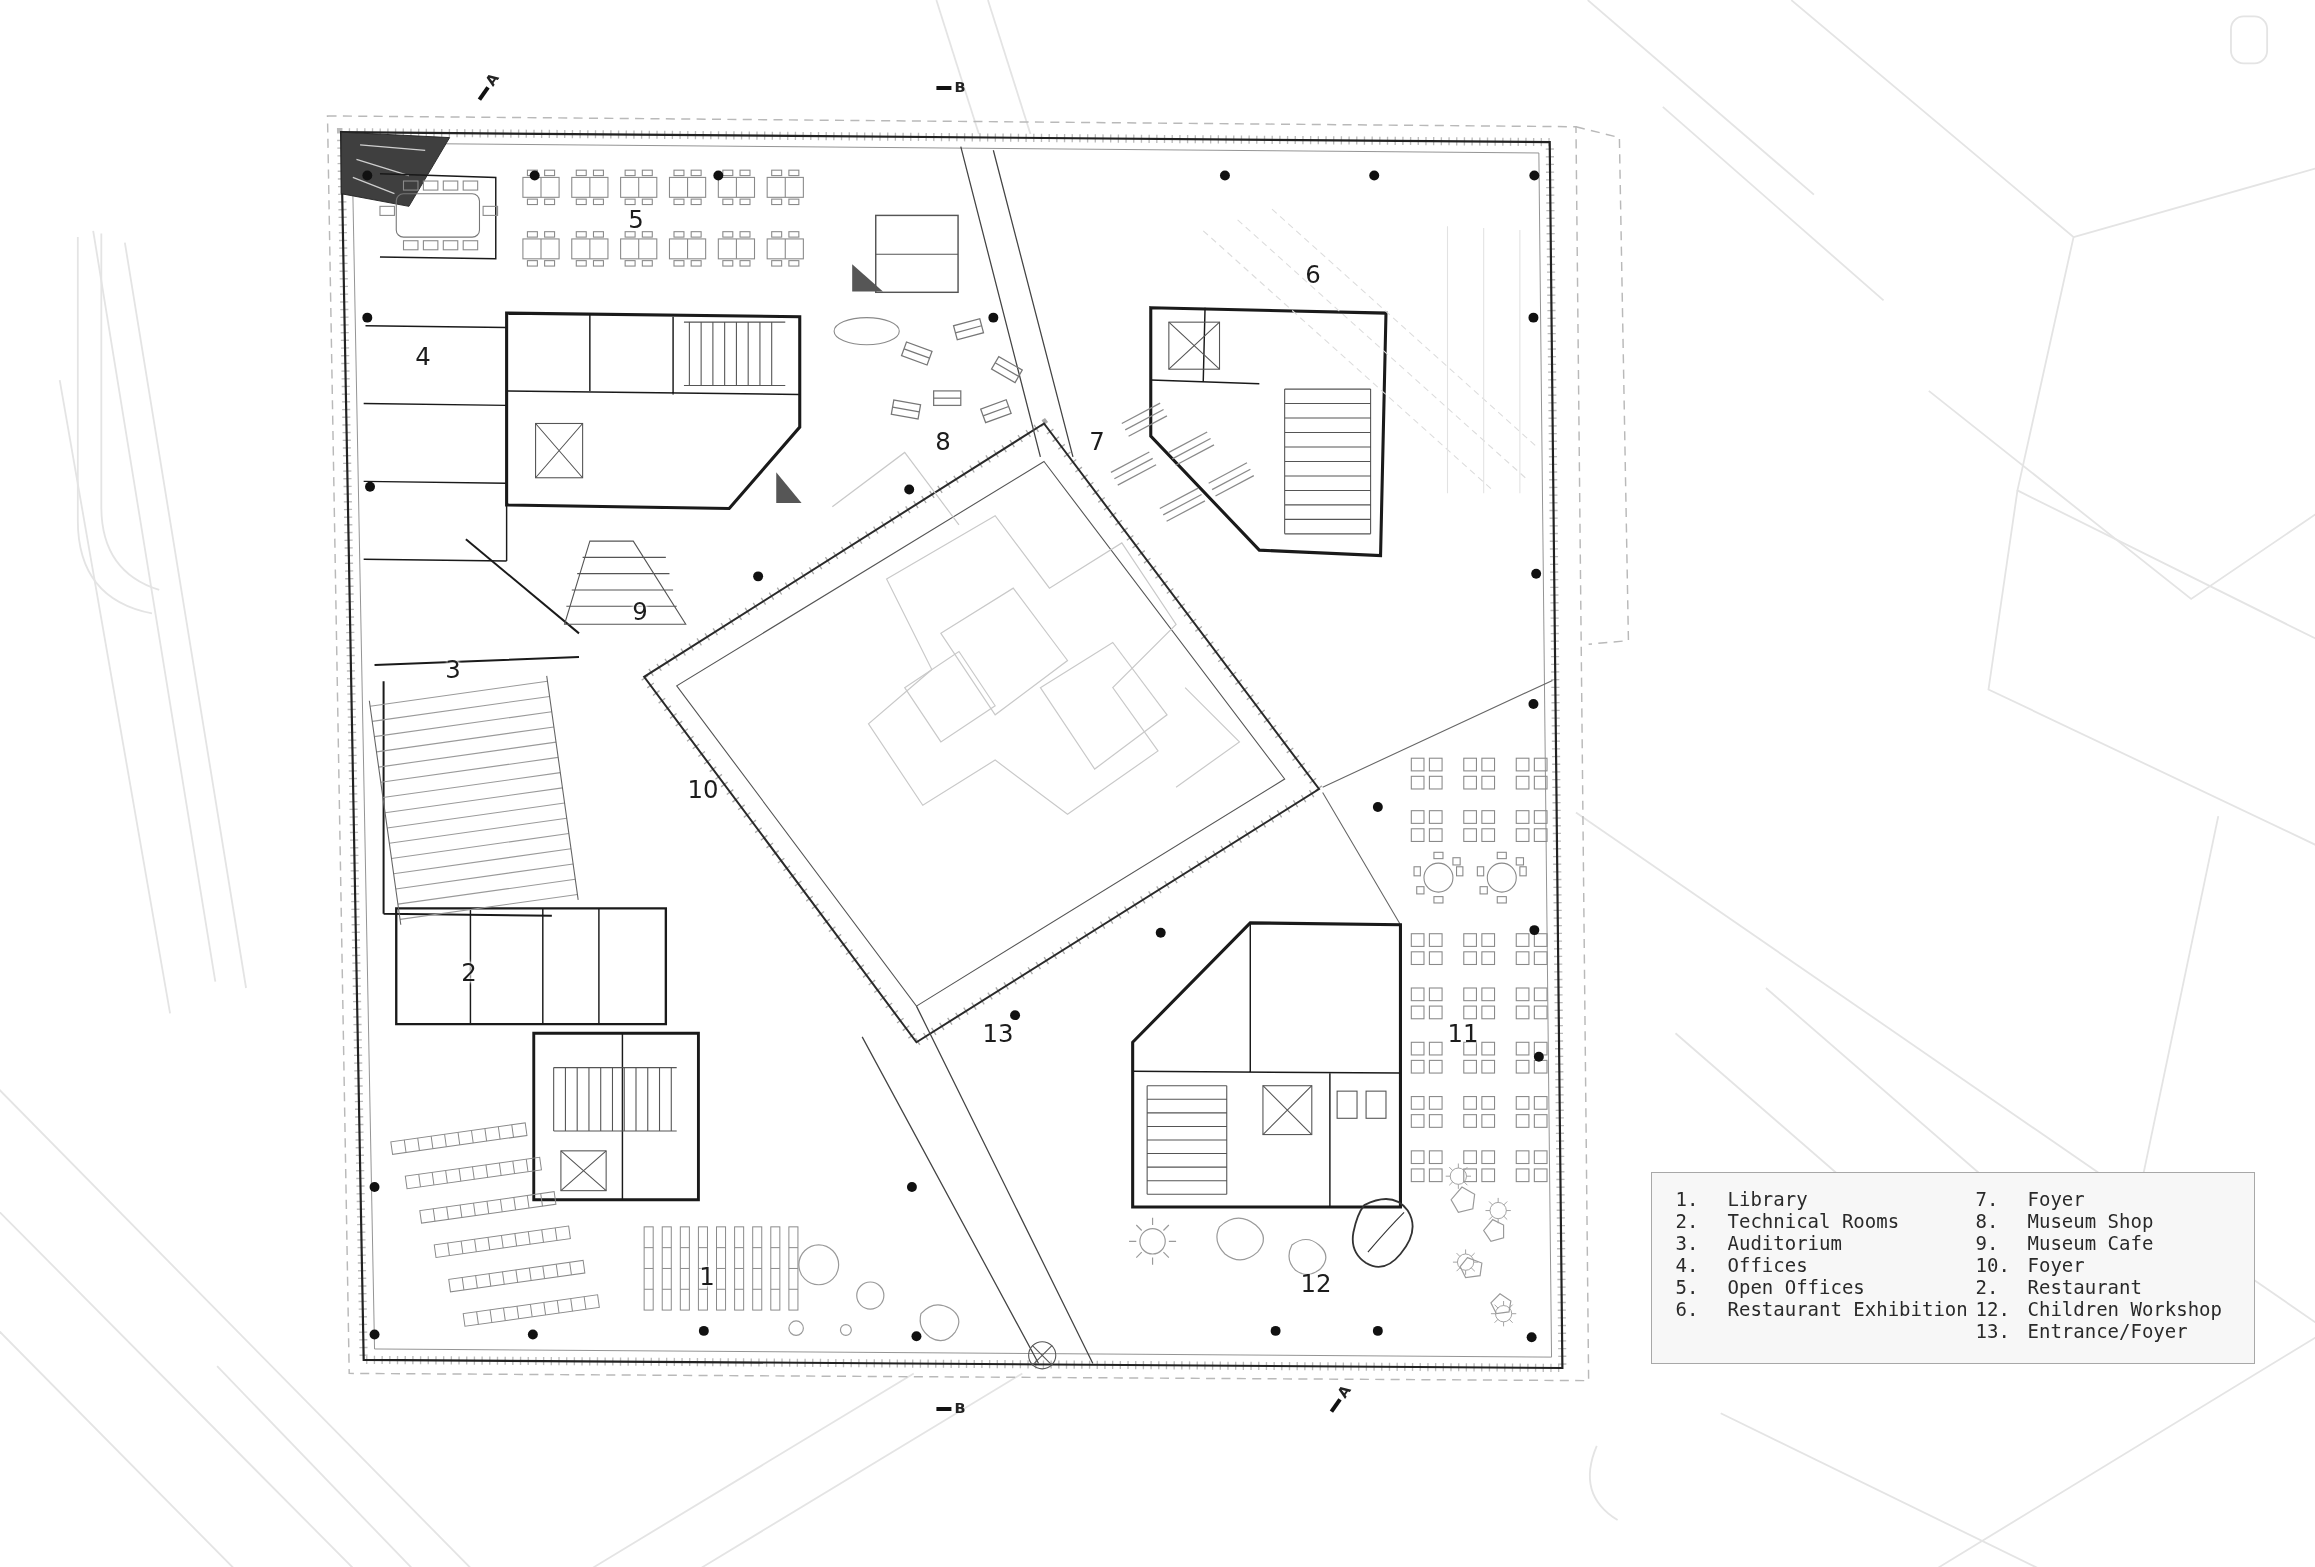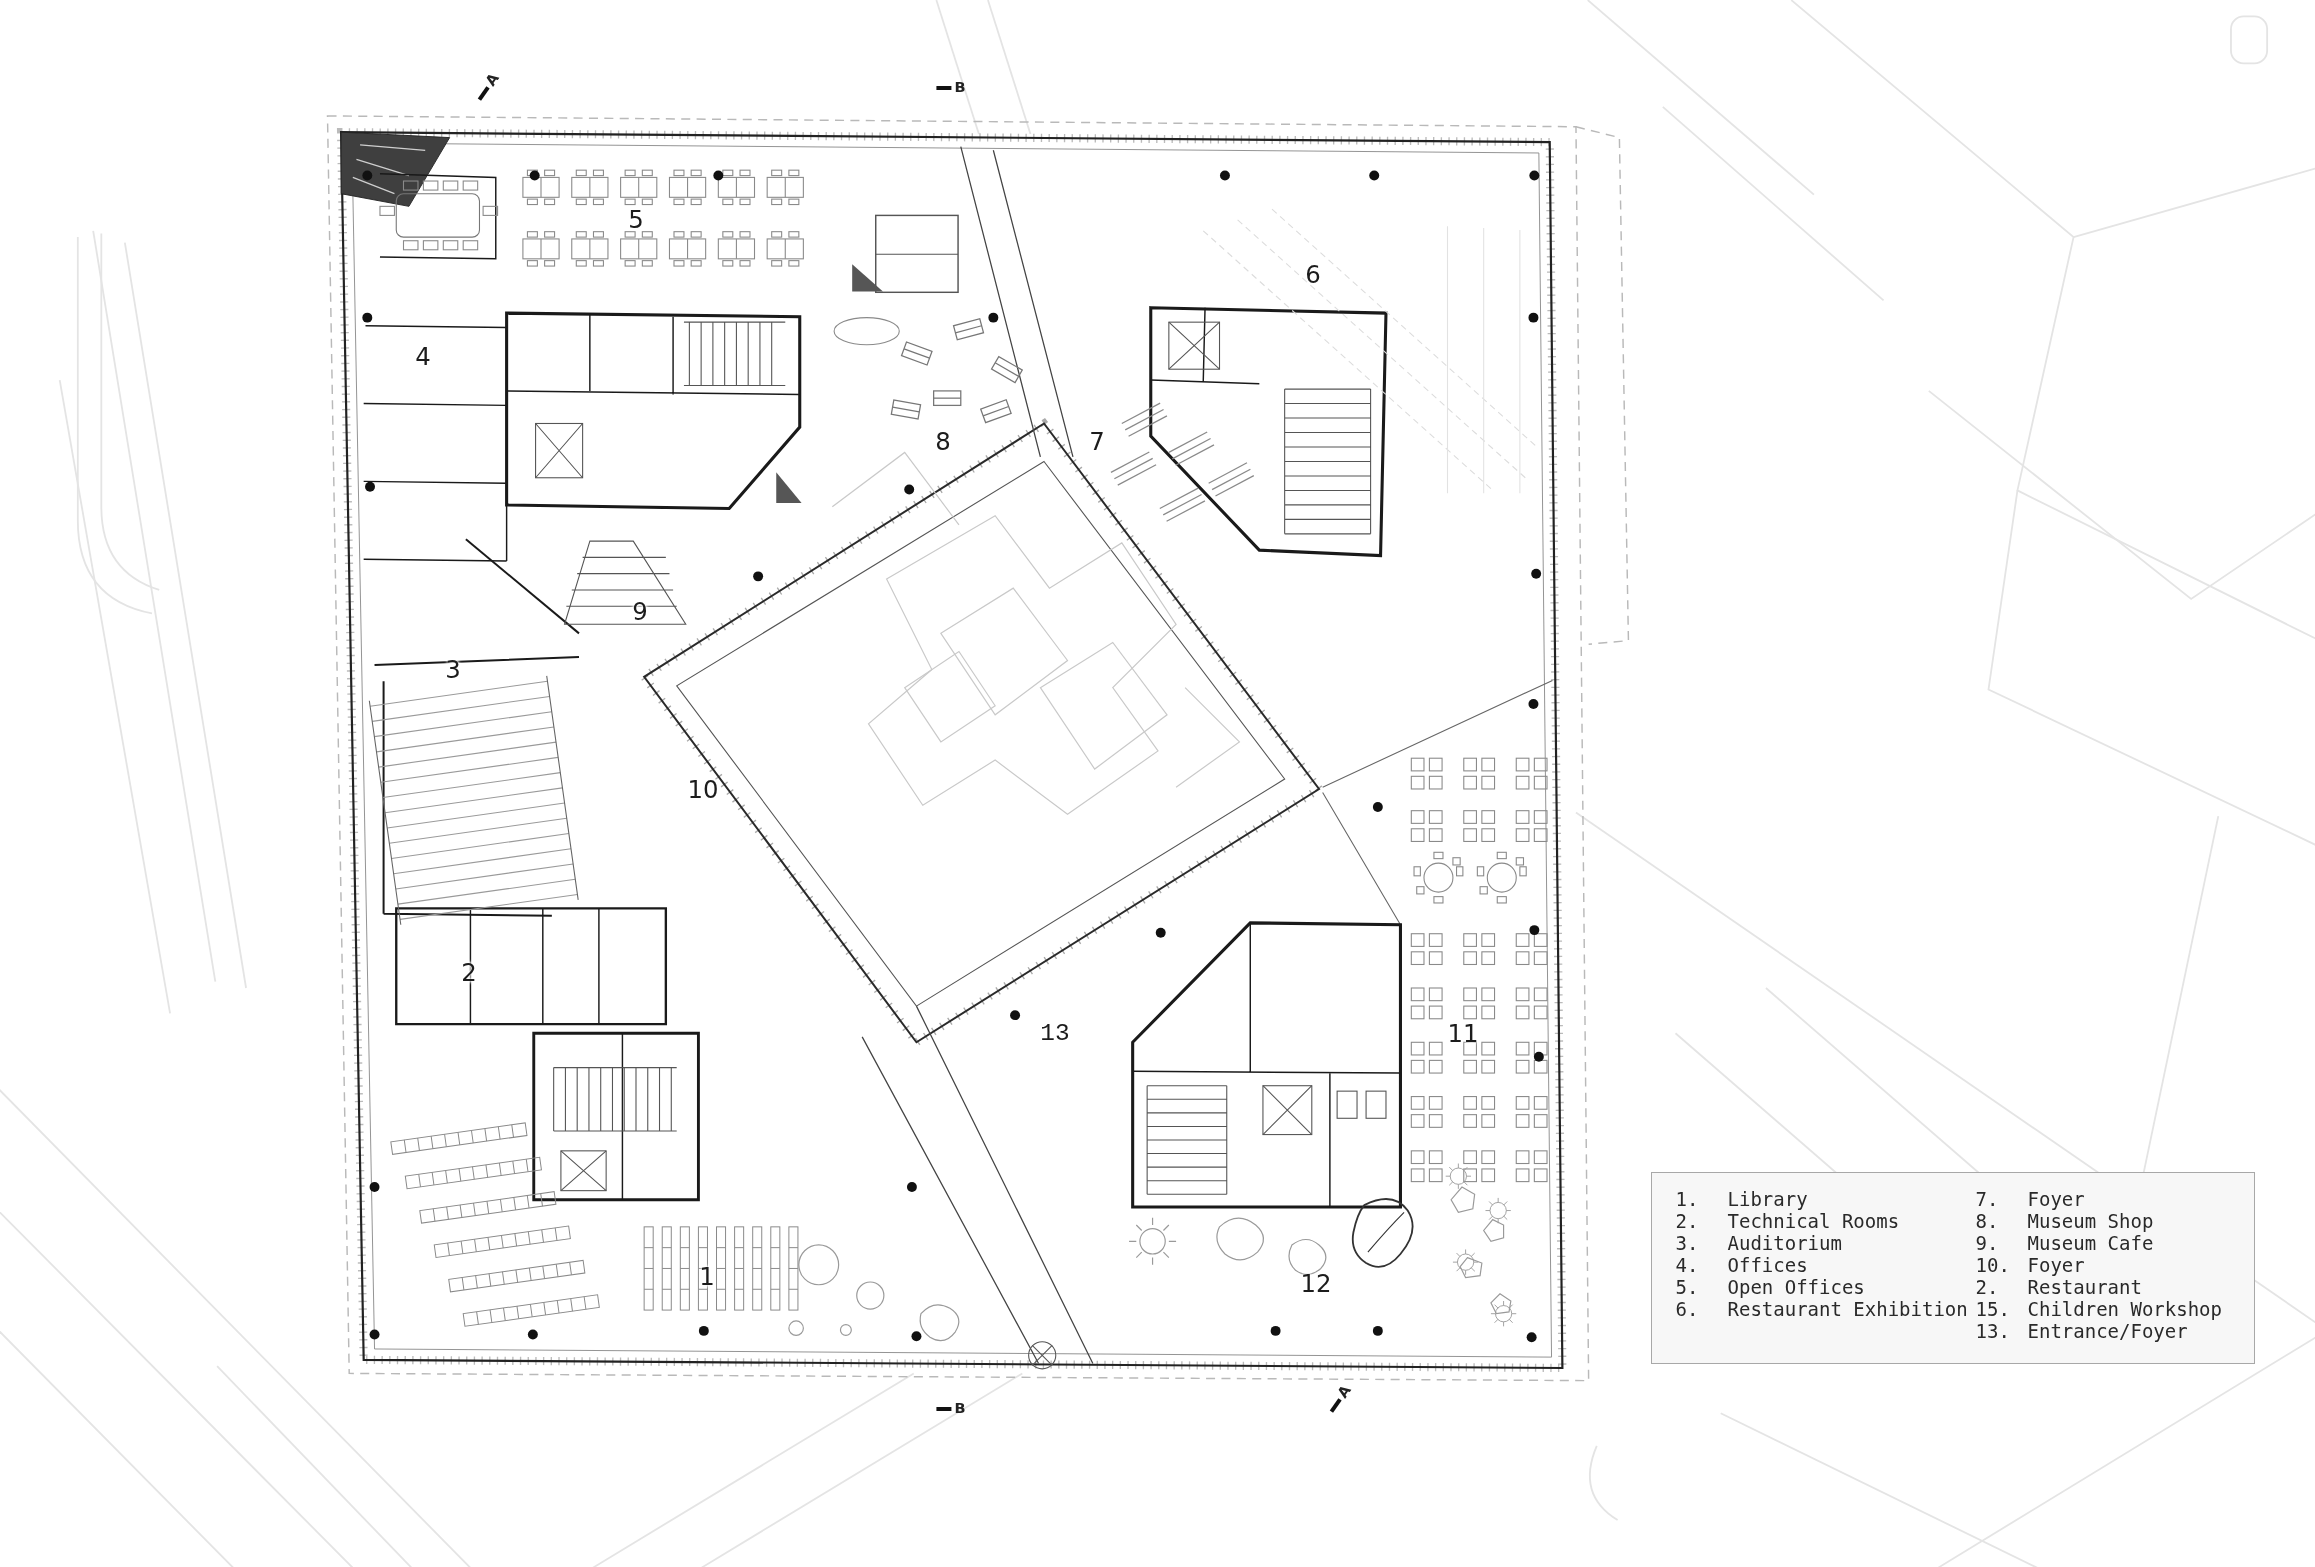--- a/index.html
+++ b/index.html
@@ -343,21 +343,21 @@
     <span class="room-label" style="left: 453px; top: 669px;">3</span>
     <span class="room-label" style="left: 423px; top: 356px;">4</span>
     <span class="room-label" style="left: 636px; top: 219px;">5</span>
     <span class="room-label" style="left: 1313px; top: 274px;">6</span>
     <span class="room-label" style="left: 1097px; top: 441px;">7</span>
     <span class="room-label" style="left: 943px; top: 441px;">8</span>
     <span class="room-label" style="left: 640px; top: 611px;">9</span>
     <span class="room-label" style="left: 659px; top: 789px; margin-left: 44px;">10</span>
     <span class="room-label" style="left: 1463px; top: 1033px;">11</span>
     <span class="room-label" style="left: 1316px; top: 1283px;">12</span>
-    <span class="room-label" style="left: 1055px; top: 1033px; font-family: Liberation Mono, monospace;">13</span>
+    <span class="room-label" style="left: 998px; top: 1033px;">13</span>
   </div>
 
   <div id="section-markers">
     <span class="sec-marker" style="left: 487px; top: 87px; transform: translate(-50%, -50%) rotate(-55deg);"><i class="flag"></i><b>A</b></span>
     <span class="sec-marker" style="left: 951px; top: 87px; transform: translate(-50%, -50%) rotate(0deg);"><i class="flag"></i><b>B</b></span>
     <span class="sec-marker" style="left: 951px; top: 1408px; transform: translate(-50%, -50%) rotate(0deg);"><i class="flag"></i><b>B</b></span>
     <span class="sec-marker" style="left: 1339px; top: 1399px; transform: translate(-50%, -50%) rotate(-55deg);"><i class="flag"></i><b>A</b></span>
   </div>
 
   <div class="legend">
@@ -402,21 +402,21 @@
         </div>
       <div class="legend-row">
           <span class="ln">10.</span>
           <span class="ll">Foyer</span>
         </div>
       <div class="legend-row">
           <span class="ln">2.</span>
           <span class="ll">Restaurant</span>
         </div>
       <div class="legend-row">
-          <span class="ln">15.</span>
+          <span class="ln">12.</span>
           <span class="ll">Children Workshop</span>
         </div>
       <div class="legend-row">
           <span class="ln">13.</span>
           <span class="ll">Entrance/Foyer</span>
         </div>
     </div>
   </div>
 
 </div>

